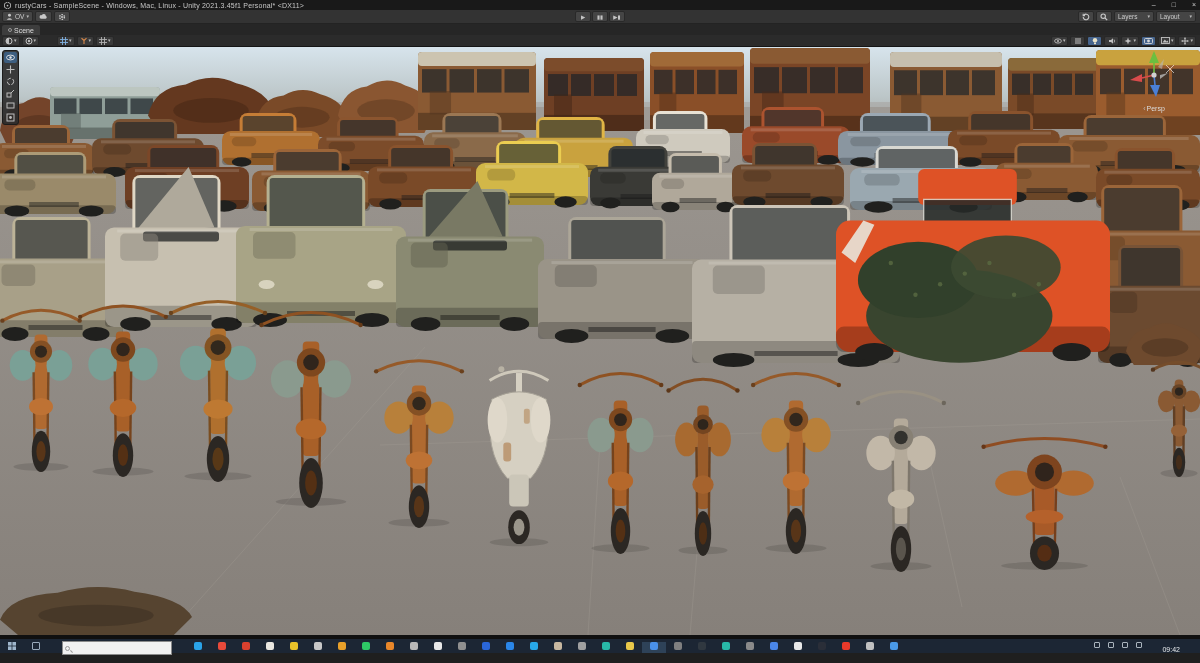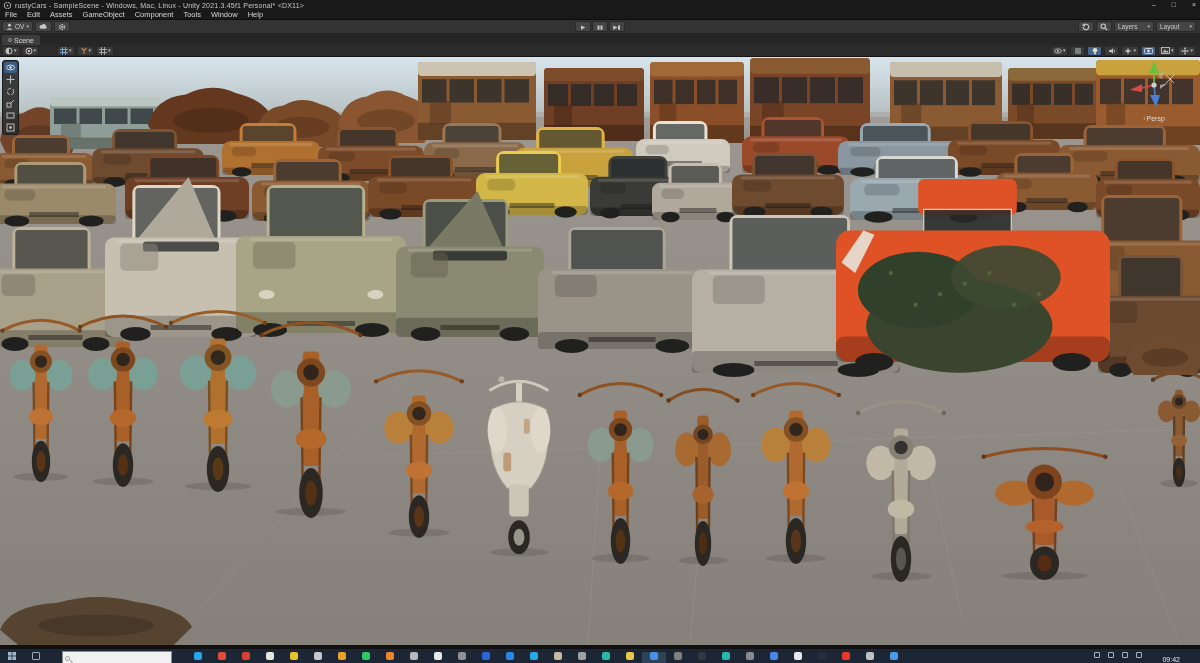--- a/index.html
+++ b/index.html
@@ -75,30 +75,20 @@
         <circle cx="4" cy="4" r="1" fill="#bdbdbd"></circle>
       </svg>
     <span class="title">rustyCars - SampleScene - Windows, Mac, Linux - Unity 2021.3.45f1 Personal* &lt;DX11&gt;</span>
     <div class="win-controls">
       <span>–</span>
       <span>□</span>
       <span>×</span>
     </div>
   </div>
 
-  <div class="menubar">
-    <span>File</span>
-    <span>Edit</span>
-    <span>Assets</span>
-    <span>GameObject</span>
-    <span>Component</span>
-    <span>Tools</span>
-    <span>Window</span>
-    <span>Help</span>
-  </div>
 
   <div class="toolbar">
     <div class="tbtn">
       <svg width="7" height="7" viewBox="0 0 8 8">
           <circle cx="4" cy="2.6" r="1.7" fill="#c8c8c8"></circle>
           <path d="M0.8 7.6 Q4 4.4 7.2 7.6 Z" fill="#c8c8c8"></path>
         </svg>
       <span>OV</span>
       <span class="caret">▾</span>
     </div>

